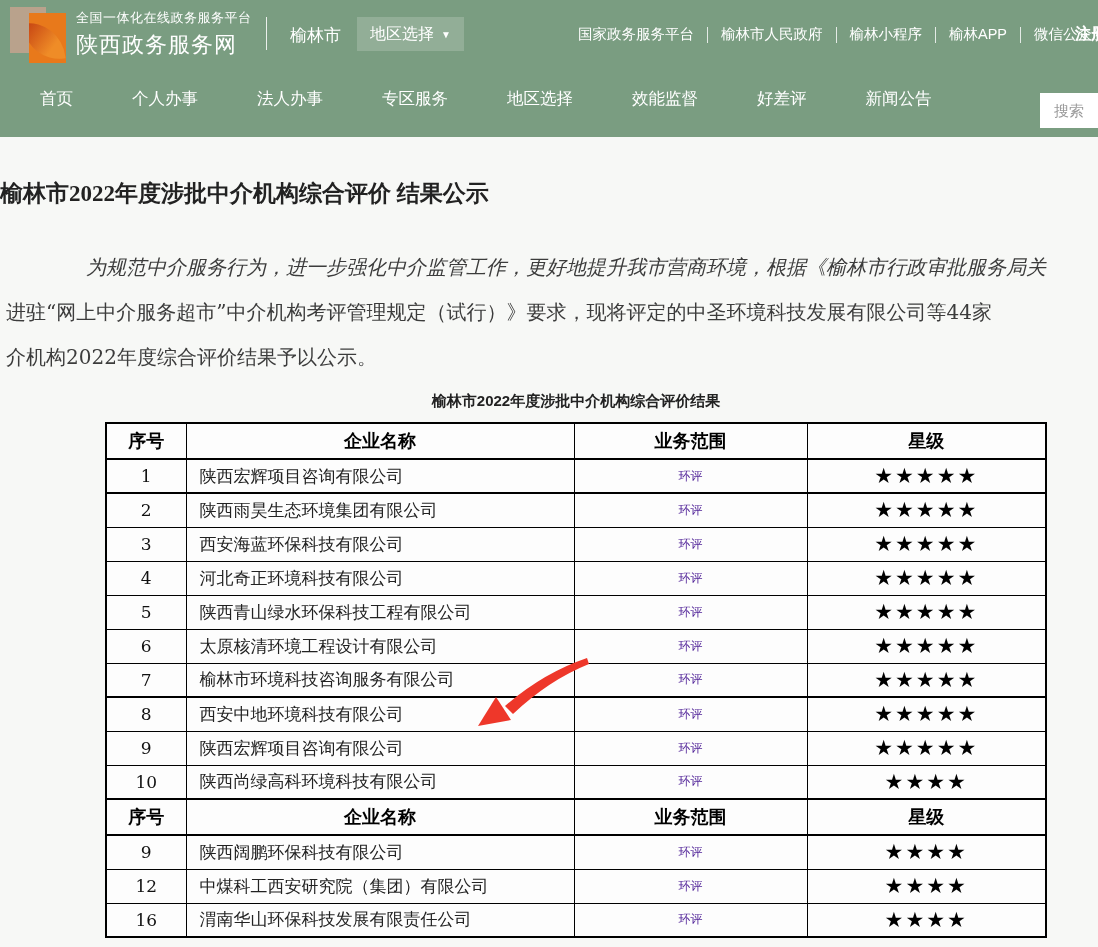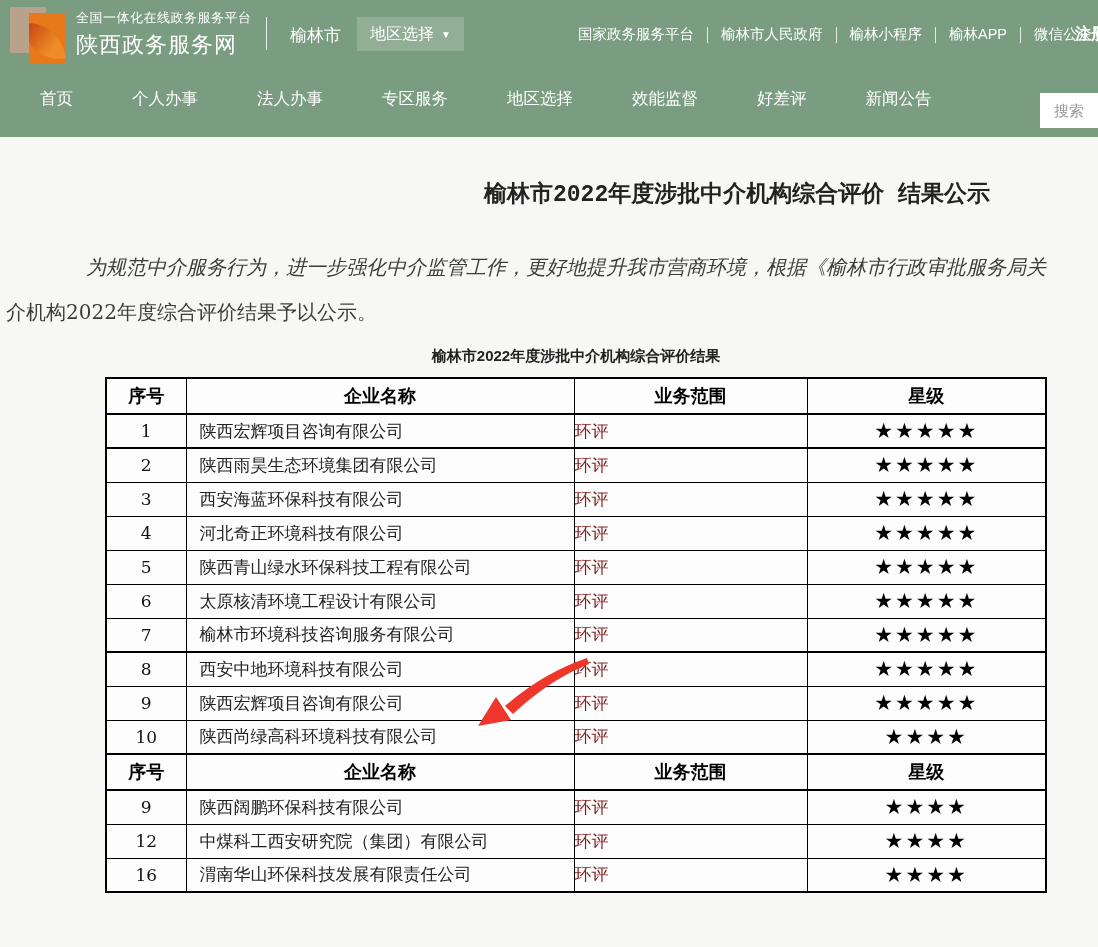--- a/index.html
+++ b/index.html
@@ -32,40 +32,40 @@
   .navbar { position:relative; height:62px; }
   .nav-list { list-style:none; display:flex; gap:59px; padding-left:40px; align-items:center; height:48px; }
   .nav-list li { font-size:16.5px; cursor:pointer; white-space:nowrap; }
   .search-input { position:absolute; left:1040px; top:18px; width:120px; height:35px;
                   border:none; outline:none; background:#fff; padding:0 14px; font-size:15px;
                   color:#444; font-family:inherit; }
   .search-input::placeholder { color:#9a9a9a; }
 
   
   .page { position:relative; height:810px; color:#1f1f1f; }
-  .article-title { width:990px; padding-top:41px; text-align:right;
-                   font-family:Liberation Mono, monospace; font-weight:bold; font-size:23px; color:#222; }
+  .article-title { width:990px; padding-top:41px; text-align:left;
+                   font-family:Liberation Serif, serif; font-weight:bold; font-size:23px; color:#222; }
   .para { margin-top:36px; padding-left:6px; font-family:"DejaVu Serif", serif;
           font-size:20px; color:#3c3c3c; }
   .para .line { white-space:nowrap; line-height:45px; }
   .para .line.indent { padding-left:80px;font-style:italic; }
   .table-zone { width:1152px; margin-top:12px; }
   .table-caption { text-align:center; font-size:15px; font-weight:600; color:#222;
                    font-family:"Liberation Sans", sans-serif; }
   table.eval { border-collapse:collapse; margin:11px auto 0 auto; width:940px;
                background:#fdfdfd; table-layout:fixed; }
   table.eval col.c-no { width:80px; } table.eval col.c-name { width:388px; }
   table.eval col.c-scope { width:233px; } table.eval col.c-stars { width:239px; }
   table.eval { border:2px solid #000; }
   table.eval td, table.eval th { border:1px solid #000; height:34px; overflow:hidden; }
   tr.hrow th { height:36px; font-family:"DejaVu Serif", serif; font-weight:bold; font-size:18px;
                border-top:2px solid #000; border-bottom:2px solid #000; text-align:center; color:#000; }
   td.no { text-align:center; font-family:"DejaVu Serif", serif; font-size:17px; color:#111; }
   td.name { font-family:"DejaVu Serif", serif; font-size:17px; color:#222; padding-left:13px; text-align:left; }
-  td.scope { font-family:"DejaVu Serif", serif; font-size:17px; color:#7f1d1d; }
+  td.scope { text-align:center; font-family:"DejaVu Serif", serif; font-size:12px; color:#4c1d95; }
   td.stars { text-align:center; font-size:21px; letter-spacing:2px; color:#000; }
   tbody tr:nth-child(3) td, tbody tr:nth-child(9) td { border-top-width:2px; }
 
   .arrow-note { position:absolute; left:463px; top:514px; width:130px; height:86px; pointer-events:none; }
 </style>
 </head>
 <body>
 
 <header class="site-header">
   <div class="topbar">
@@ -112,20 +112,21 @@
     </ul>
     <input class="search-input" type="text" placeholder="搜索" style="">
   </div>
 </header>
 
 <main class="page">
   <h1 class="article-title">榆林市2022年度涉批中介机构综合评价 结果公示</h1>
 
   <div class="para">
     <div class="line indent">为规范中介服务行为，进一步强化中介监管工作，更好地提升我市营商环境，根据《榆林市行政审批服务局关</div>
+    <div class="line">进驻“网上中介服务超市”中介机构考评管理规定（试行）》要求，现将评定的中圣环境科技发展有限公司等44家</div>
     <div class="line">介机构2022年度综合评价结果予以公示。</div>
   </div>
 
   <div class="table-zone">
     <div class="table-caption">榆林市2022年度涉批中介机构综合评价结果</div>
     <table class="eval">
       <colgroup>
           <col class="c-no">
           <col class="c-name">
           <col class="c-scope">

